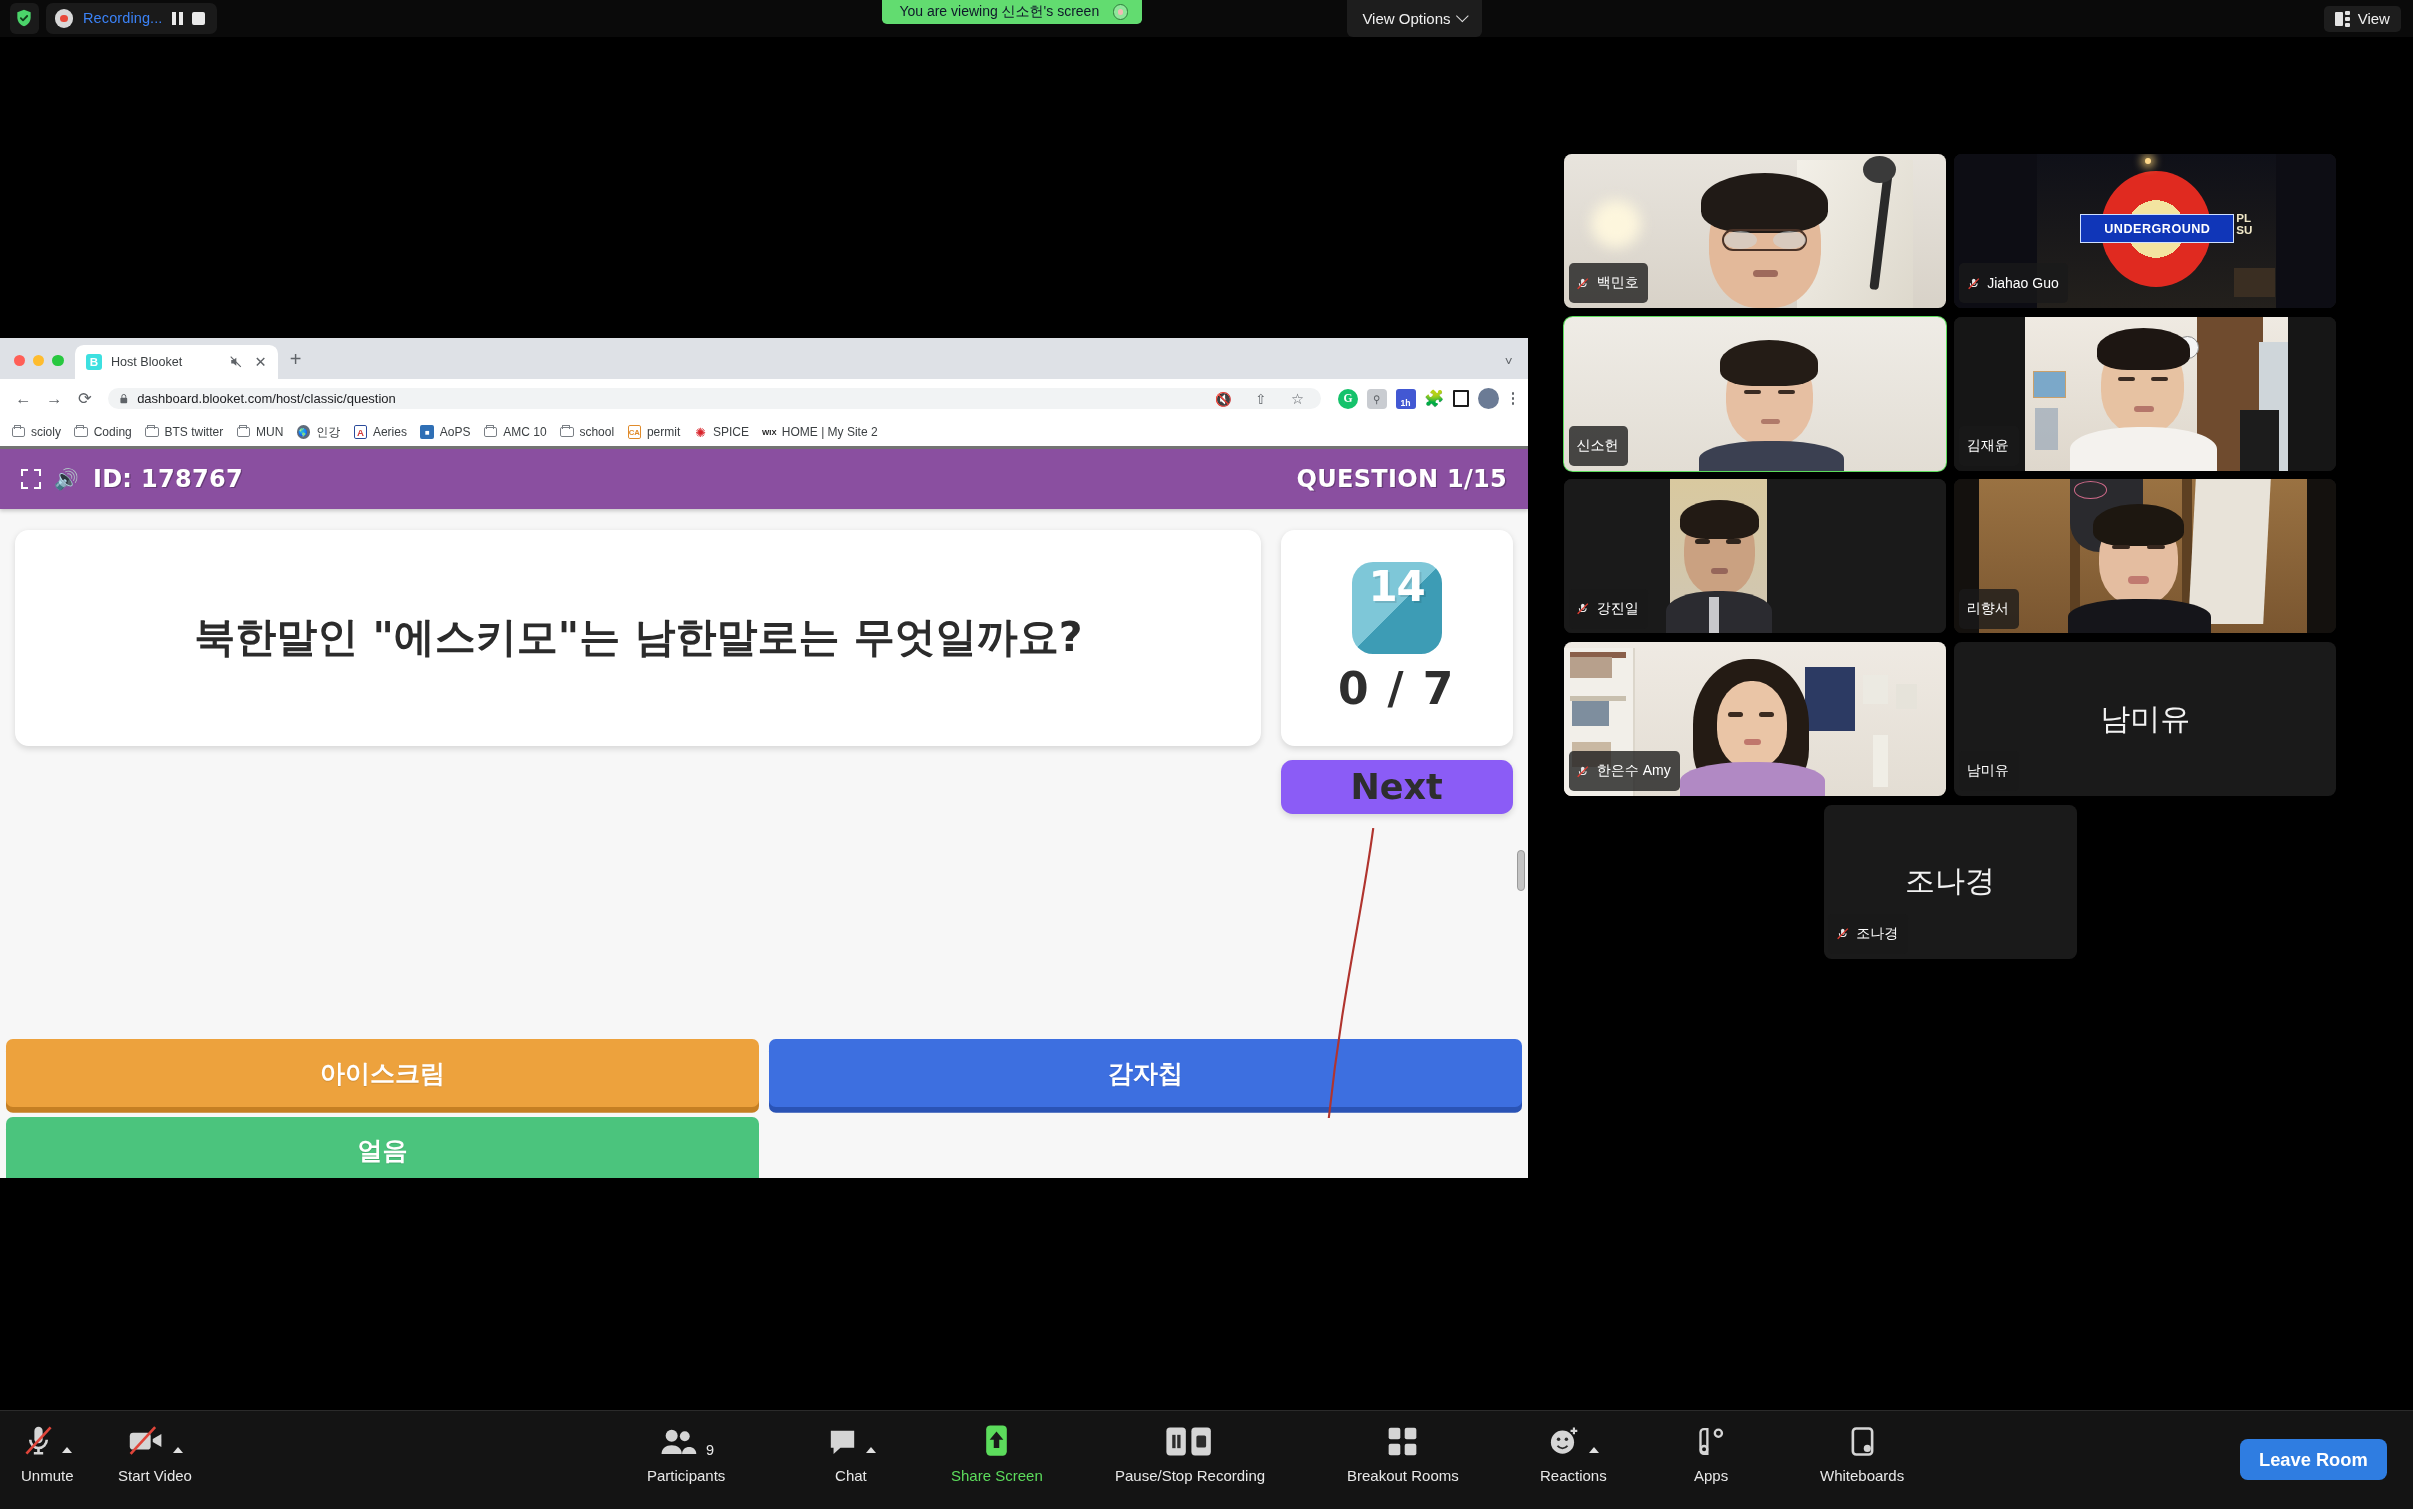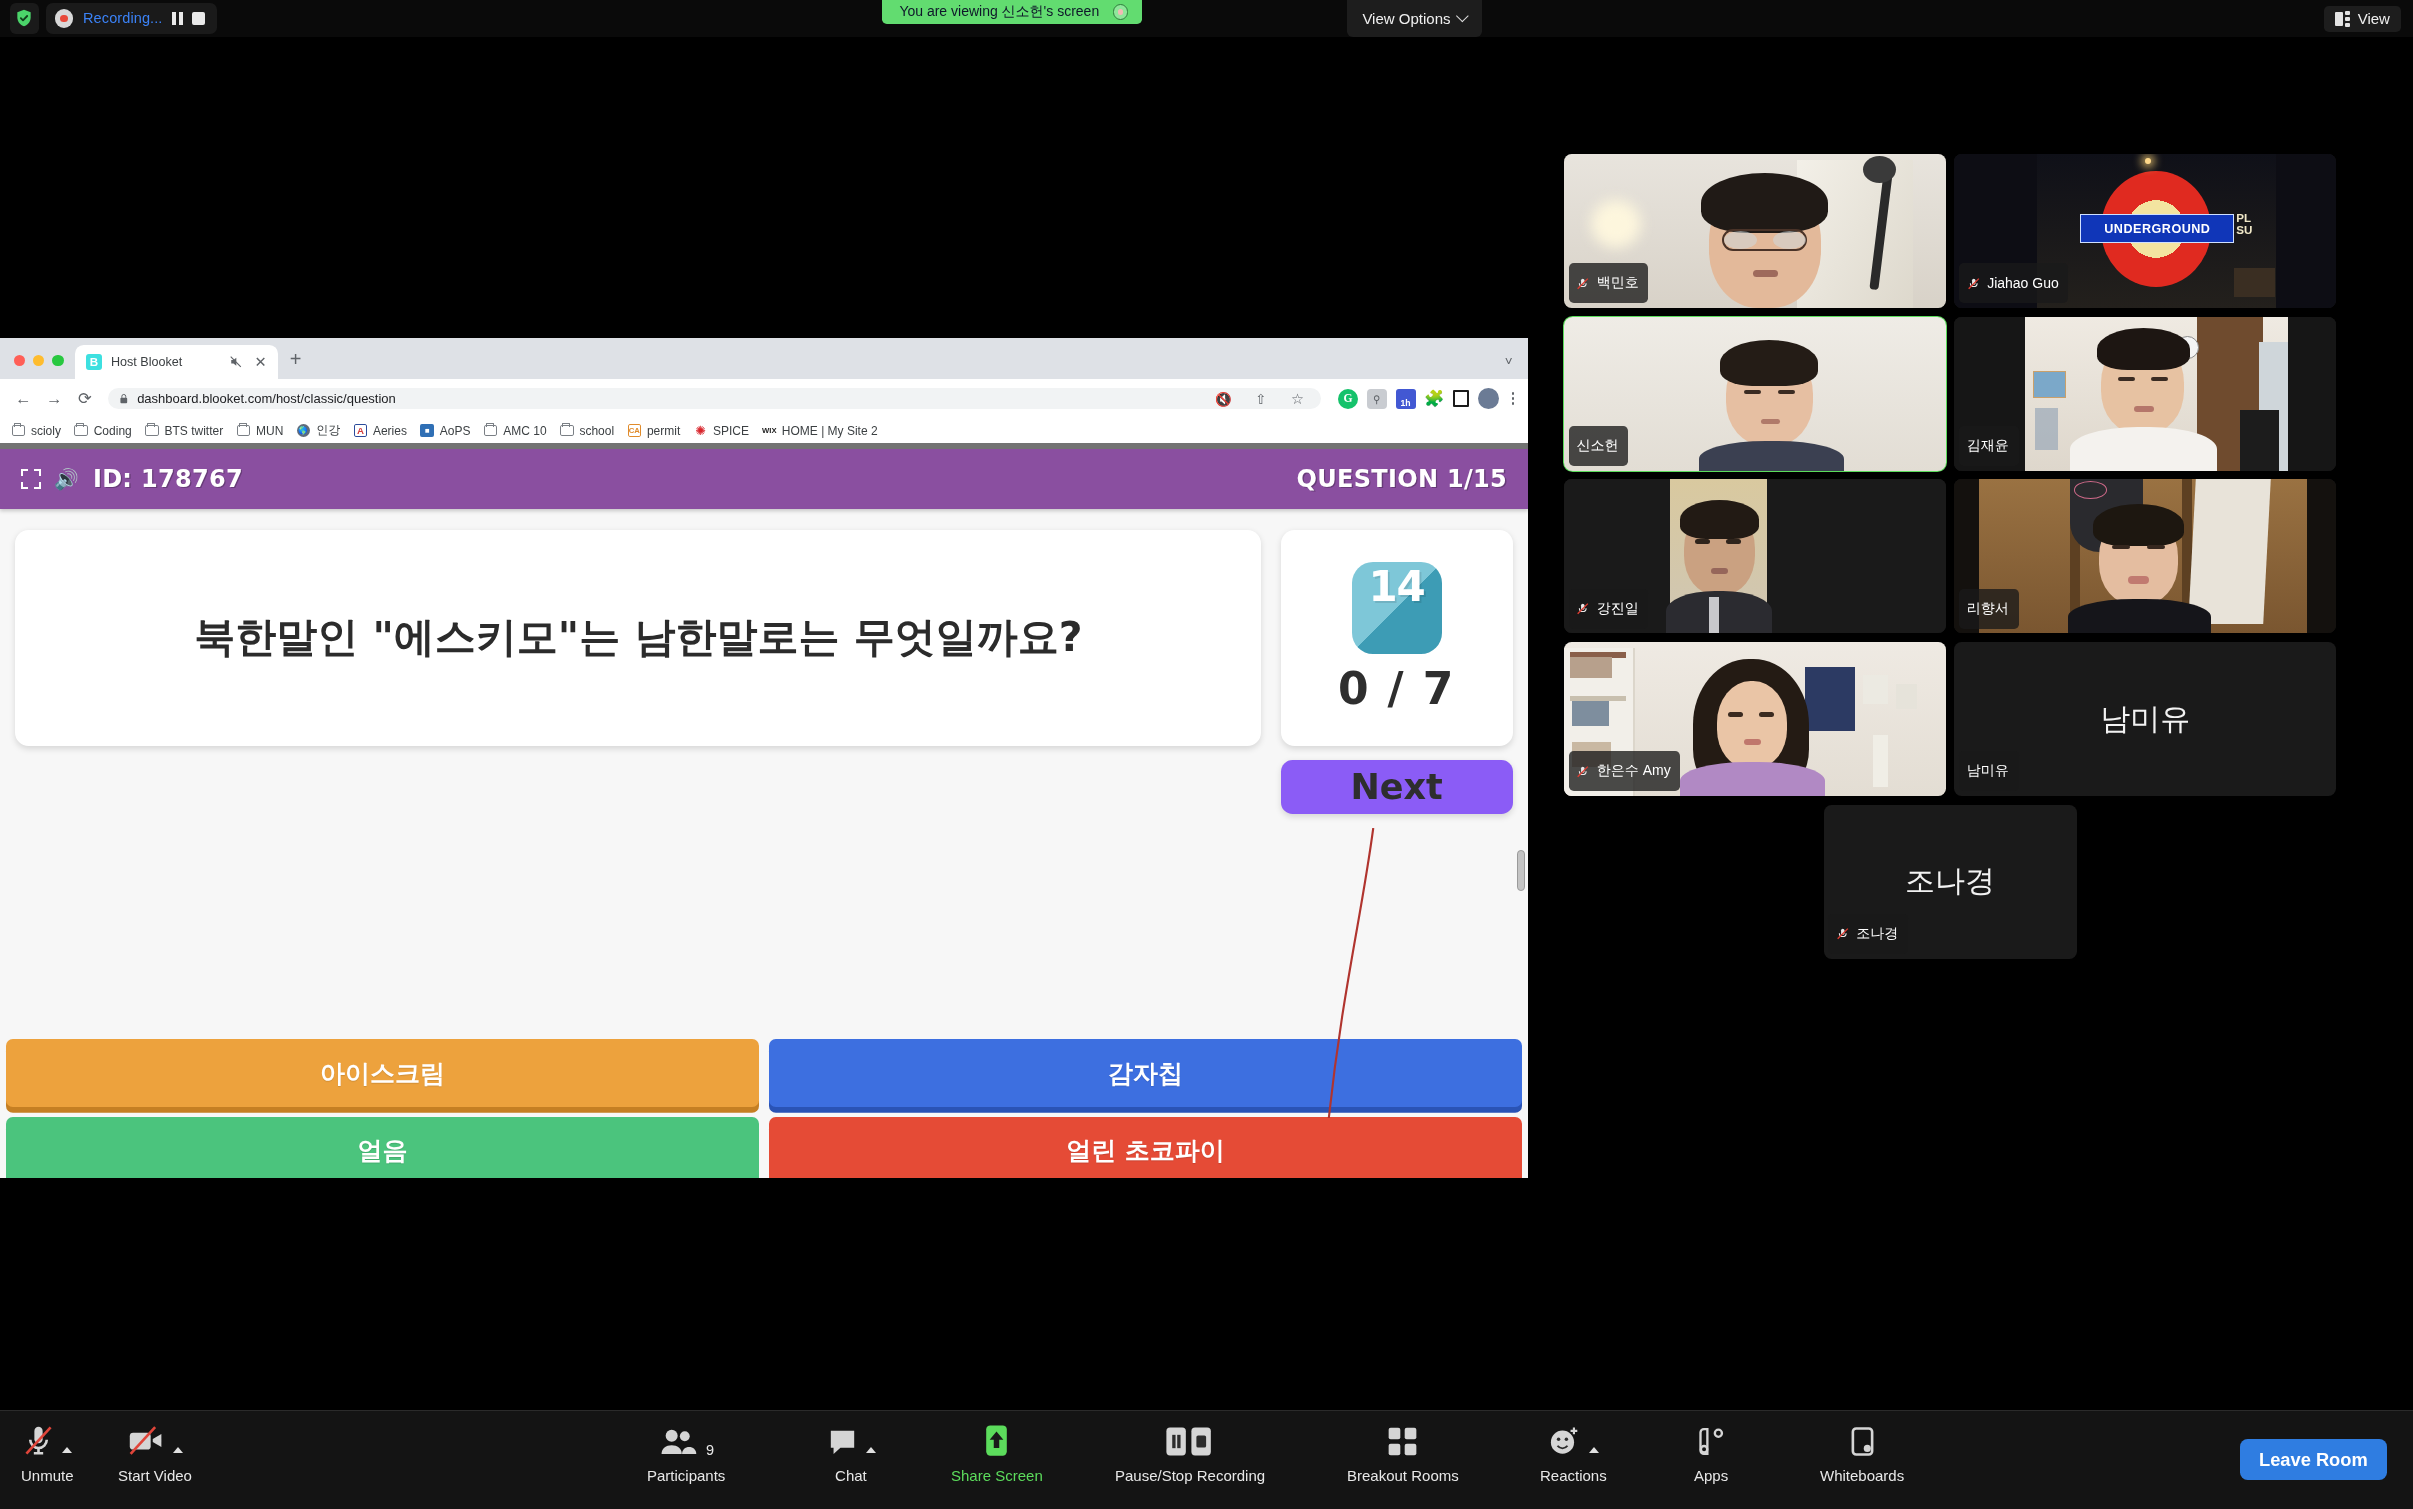--- a/index.html
+++ b/index.html
@@ -116,21 +116,21 @@
   .ext-gram { background:#15c26b; border-radius:50%; font-family:"Liberation Serif",serif; }
   .ext-gray { background:#c9ccd1; color:#5f6368; font-size:10.6px; }
   .ext-cal { background:#4258d3; font-size:8.7px; border-radius:2.9px; align-items:flex-end; padding-bottom:1px;}
   .ext-sq { width: 16.4px; height:16.4px; border: 2.9px solid #1b1b1b; background:#fff; border-radius:1px;}
   .ext-avatar { width: 21px; height: 21px; border-radius:50%; background:#6b7b95; }
   .kebab { display:flex; flex-direction:column; gap:2.4px; padding: 0 3.9px; }
   .kebab i { width:2.9px; height:2.9px; border-radius:50%; background:#5f6368; display:block; }
 
   .bookmarks {
     height: 31px; background:#fff; display:flex; align-items:center; gap: 13.5px; padding: 0 11.6px;
-    border-bottom: 6px solid #737373;
+    border-bottom: 3px solid #737373;
   }
   .bm { display:flex; align-items:center; gap: 5.8px; font-size: 12px; color:#3c4043; white-space:nowrap; }
   .bm-folder {
     width: 13.5px; height: 10.6px; border: 1.4px solid #7a7f85; border-radius: 1.9px; position: relative;
   }
   .bm-folder:before {
     content:""; position:absolute; left:1px; top:-2.9px; width:5.8px; height:2.9px;
     border:1.4px solid #7a7f85; border-bottom:none; border-radius: 1px 1px 0 0;
   }
   .bm-ico { width: 13.5px; height: 13.5px; border-radius:1.9px; display:flex; align-items:center;
@@ -442,21 +442,20 @@
               <div class="count">0 / 7</div>
             </div>
             <div class="next-btn">Next</div>
           </div>
         </div>
 
         <div class="answers">
           <div class="ans" style="background:#eda23d;box-shadow:0 5.8px 0 #c57f23">아이스크림</div>
           <div class="ans" style="background:#3d6fe0;box-shadow:0 5.8px 0 #2a53b5">감자칩</div>
           <div class="ans ans-line2" style="background:#4bc47d;box-shadow:0 5.8px 0 #339a5e">얼음</div>
-          <div class="ans ans-line2" style="background:#e54b36;box-shadow:0 5.8px 0 #b53725">얼린 초코파이</div>
         </div>
 
         <svg class="annot-line" viewBox="0 0 60 300" preserveAspectRatio="none">
           <path d="M52 0 C40 90, 20 170, 6 300" stroke="#b0342e" stroke-width="2.2" fill="none"></path>
         </svg>
       </div>
 
       <div class="bk-scroll"></div>
     </div>
   </div>

